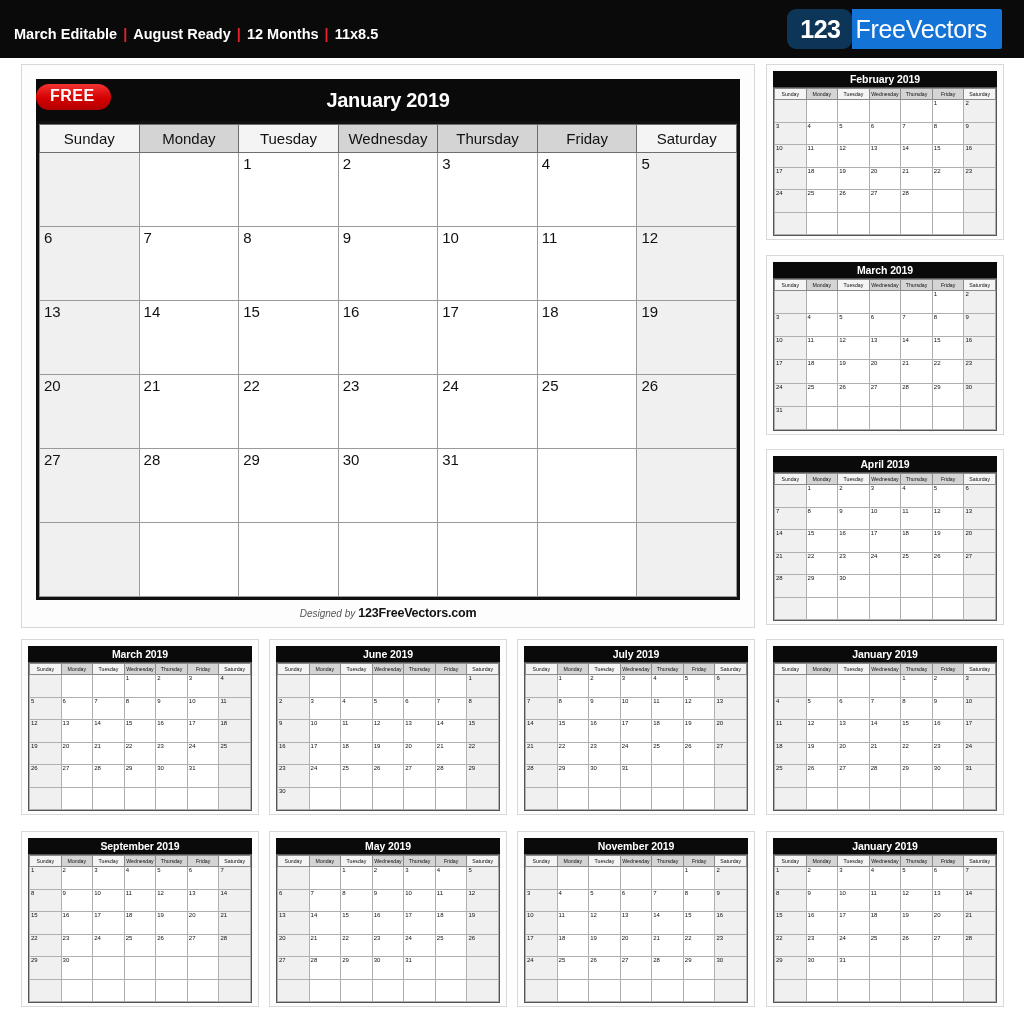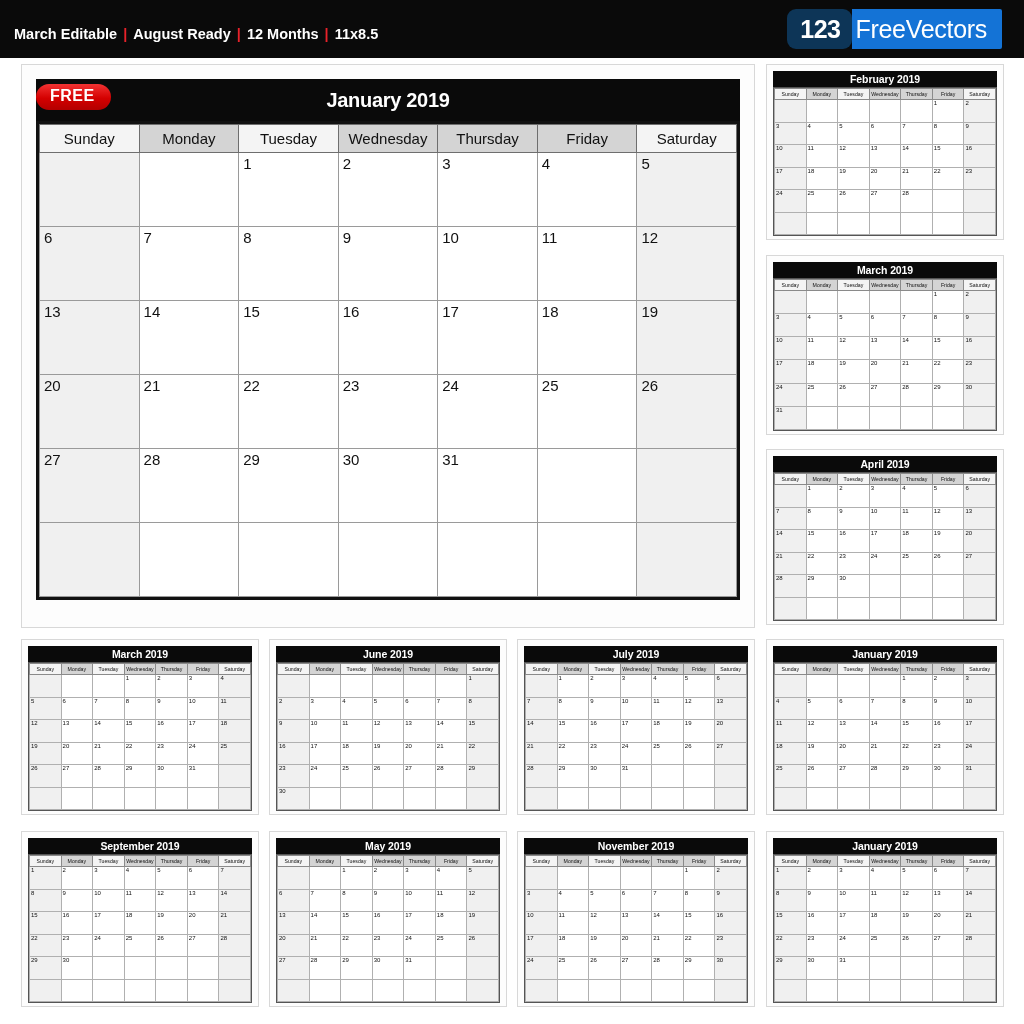--- a/index.html
+++ b/index.html
@@ -226,20 +226,24 @@
               <td></td>
               <td></td>
               <td></td>
               <td></td>
               <td></td>
               <td class="wk"></td>
             </tr>
           </tbody>
       </table>
     </div>
+    <div class="main-footer">
+      <span class="db">Designed by</span>
+      <span class="site">123FreeVectors.com</span>
+    </div>
   </div>
 
   <div id="mini-container">
       <div class="mini-panel" style="left: 766px; top: 64px; width: 238px; height: 176px;">
         <div class="mini-header">
           <div class="mini-month-title">February 2019</div>
         </div>
         <div class="mini-outer">
           <table class="mini-grid">
             <thead>

